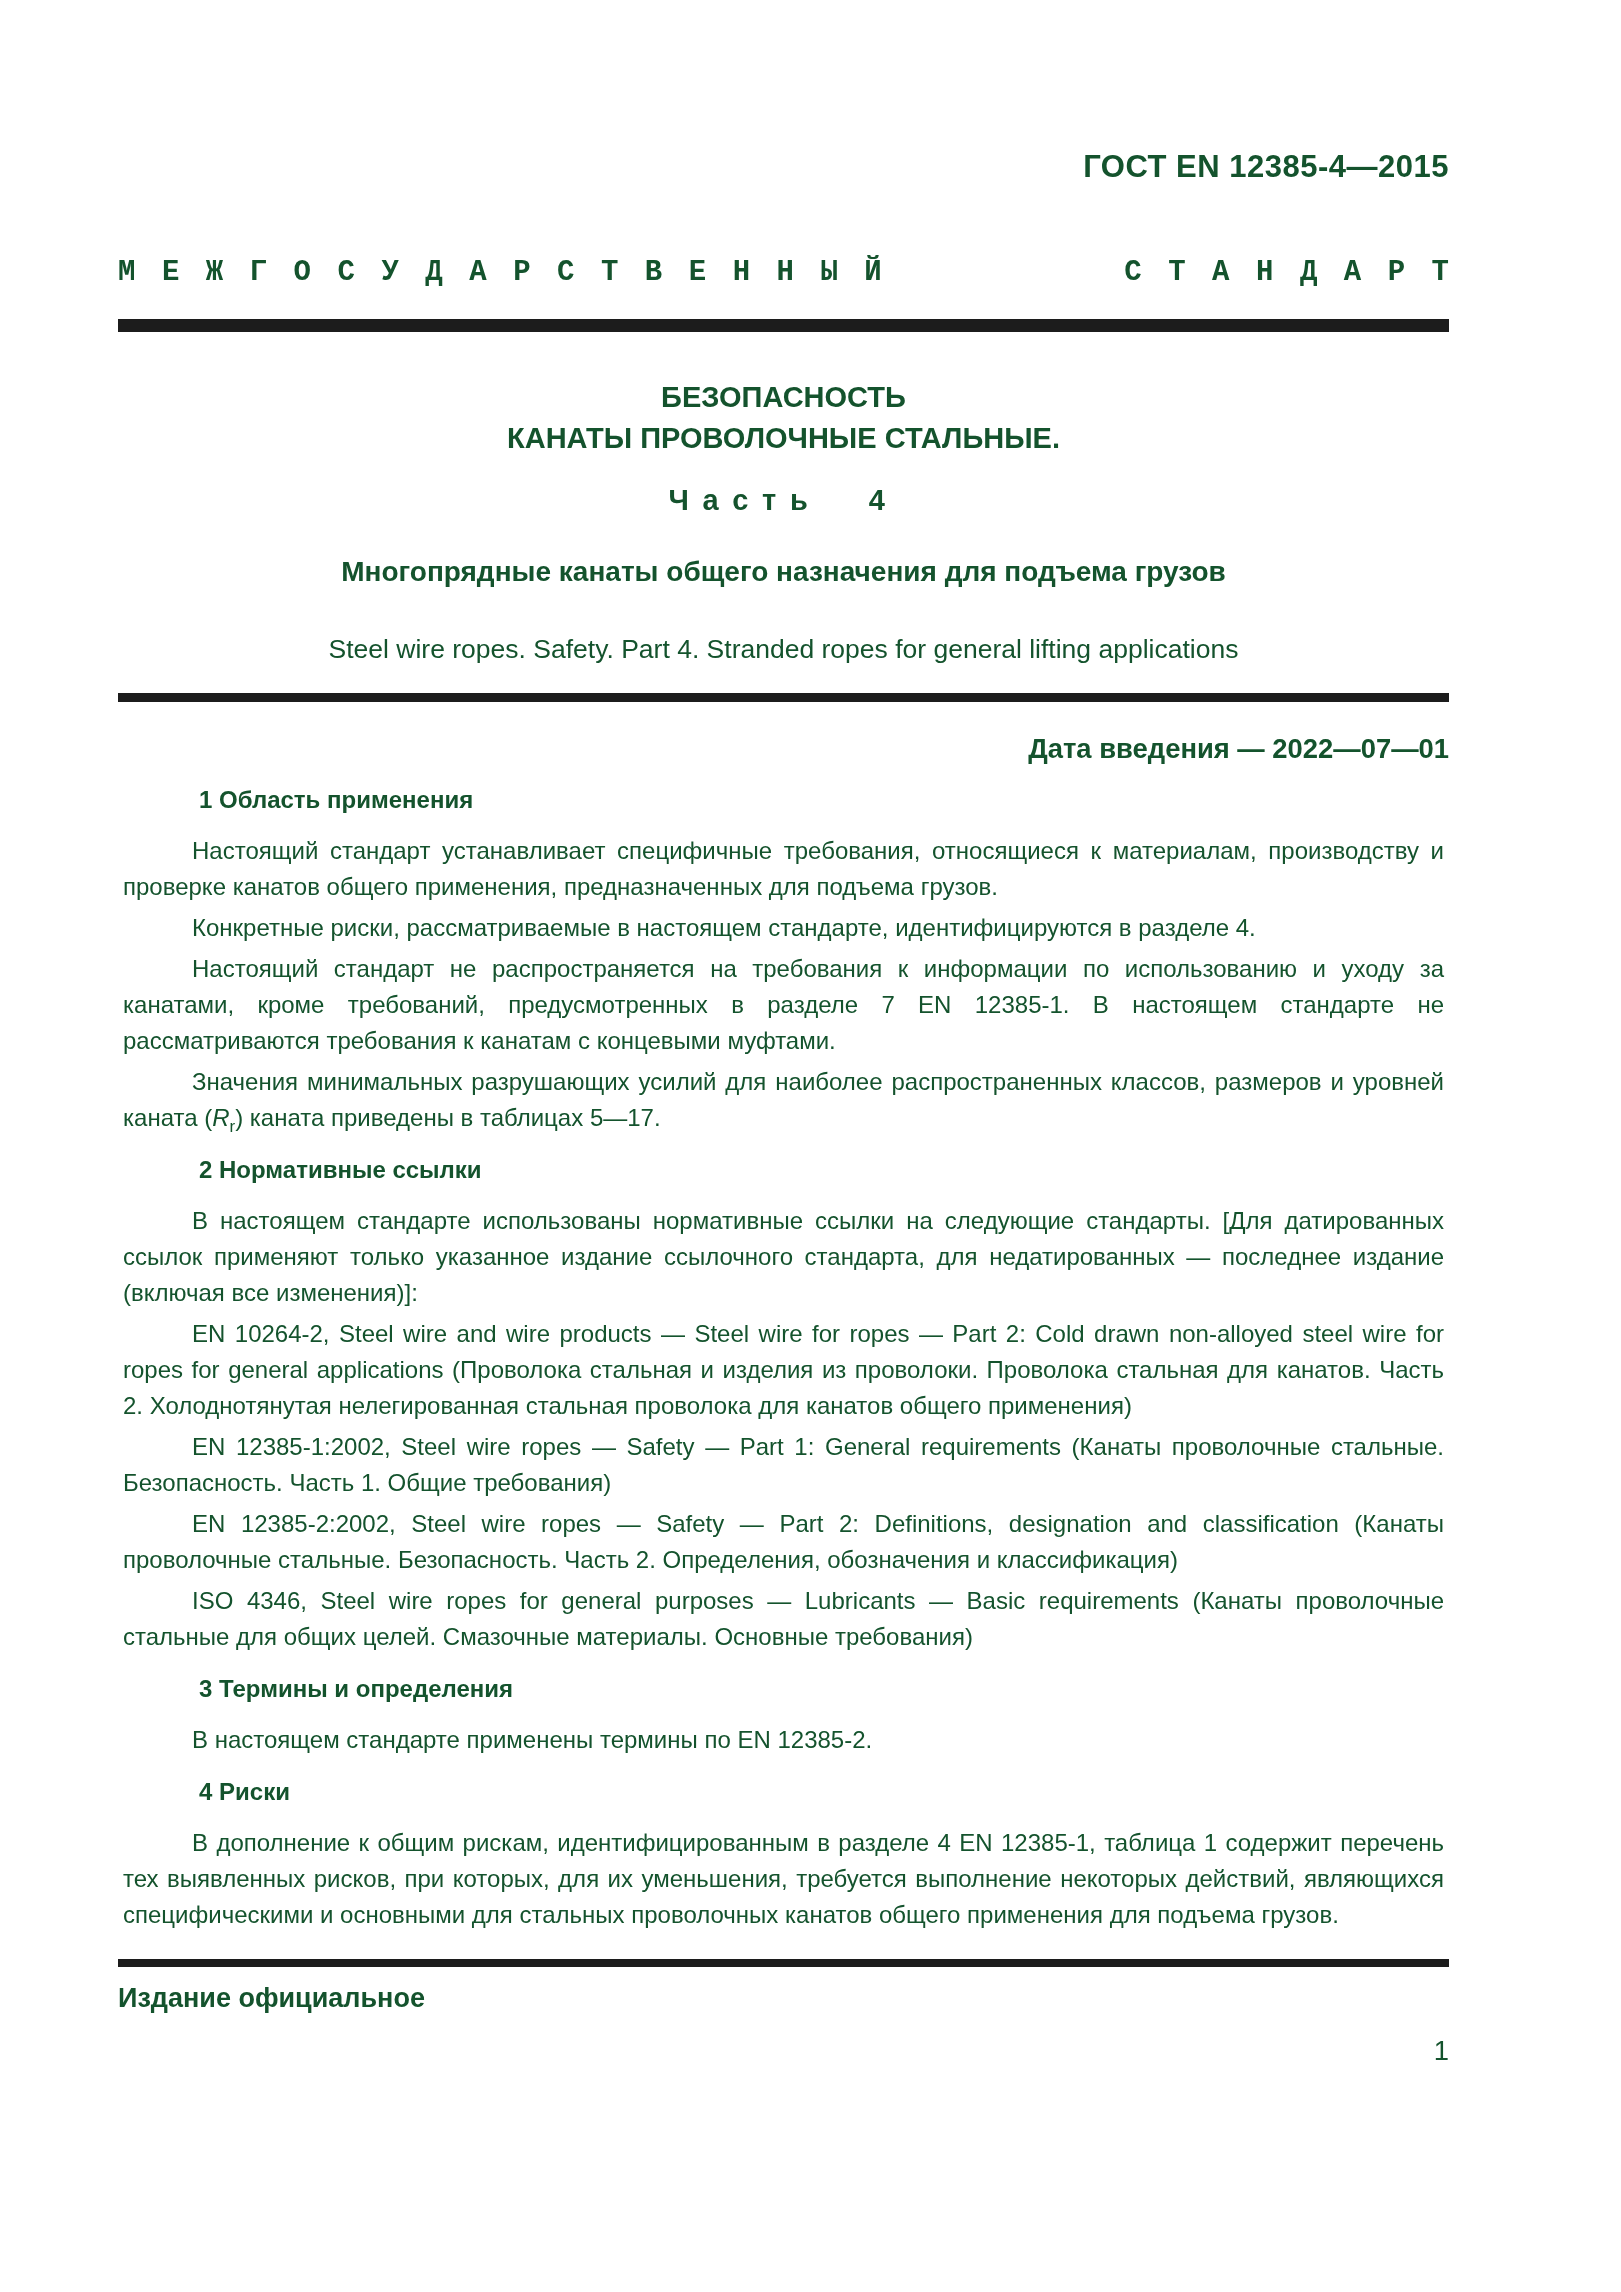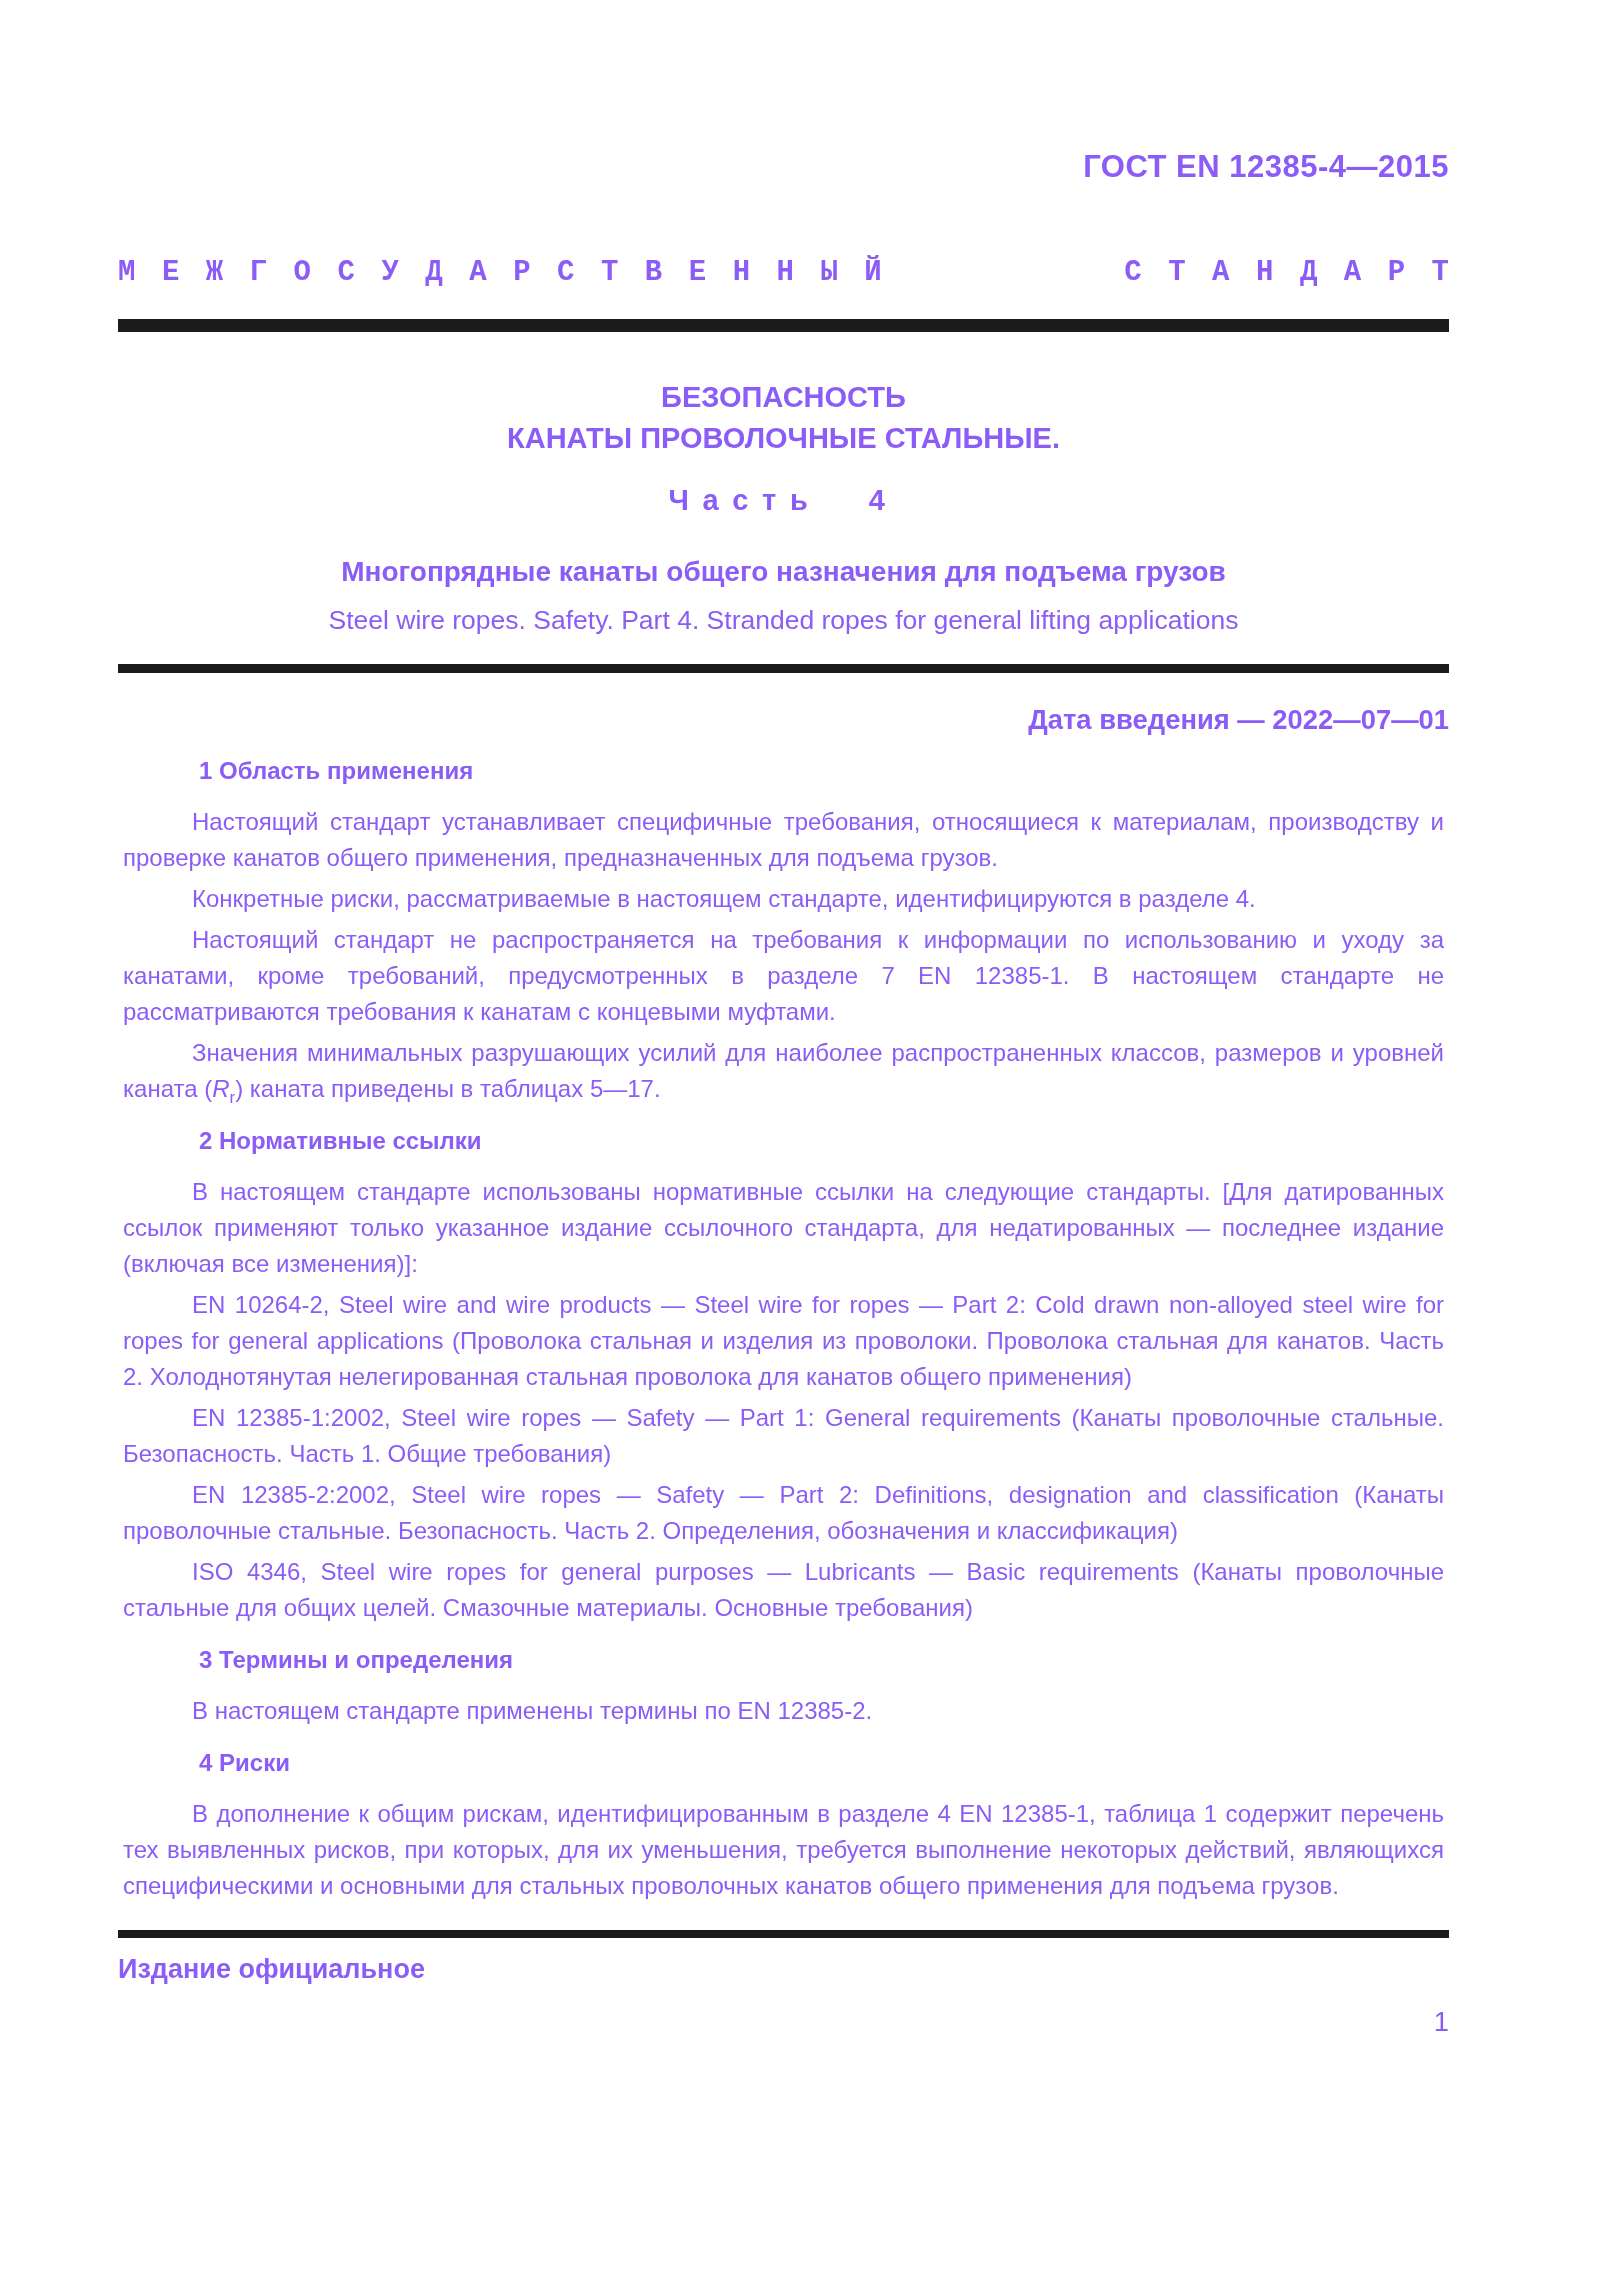--- a/index.html
+++ b/index.html
@@ -2,21 +2,21 @@
 <html lang="ru"><head>
 <meta charset="utf-8">
 <style>
   html, body { margin: 0; padding: 0; background: #ffffff; }
   .page {
     position: relative;
     width: 1621px;
     height: 2293px;
     background: #ffffff;
     font-family: "Liberation Sans", sans-serif;
-    color: #8b5cf6;
+    color: #14532d;
     overflow: hidden;
     box-sizing: border-box;
   }
   .content {
     padding: 0 172px 0 118px;
   }
   .doc-code {
     padding-top: 147px;
     text-align: right;
     font-size: 31px;
@@ -60,21 +60,21 @@
     word-spacing: 25.5px;
   }
   .subtitle-ru {
     margin-top: 32px;
     text-align: center;
     font-size: 28px;
     font-weight: bold;
     line-height: 39px;
   }
   .subtitle-en {
-    margin-top: 12px;
+    margin-top: 41px;
     text-align: center;
     font-size: 26.5px;
     line-height: 35px;
   }
   .rule-mid {
     margin-top: 25.5px;
     height: 9.8px;
     background: #1c1c1c;
   }
   .effective-date {

